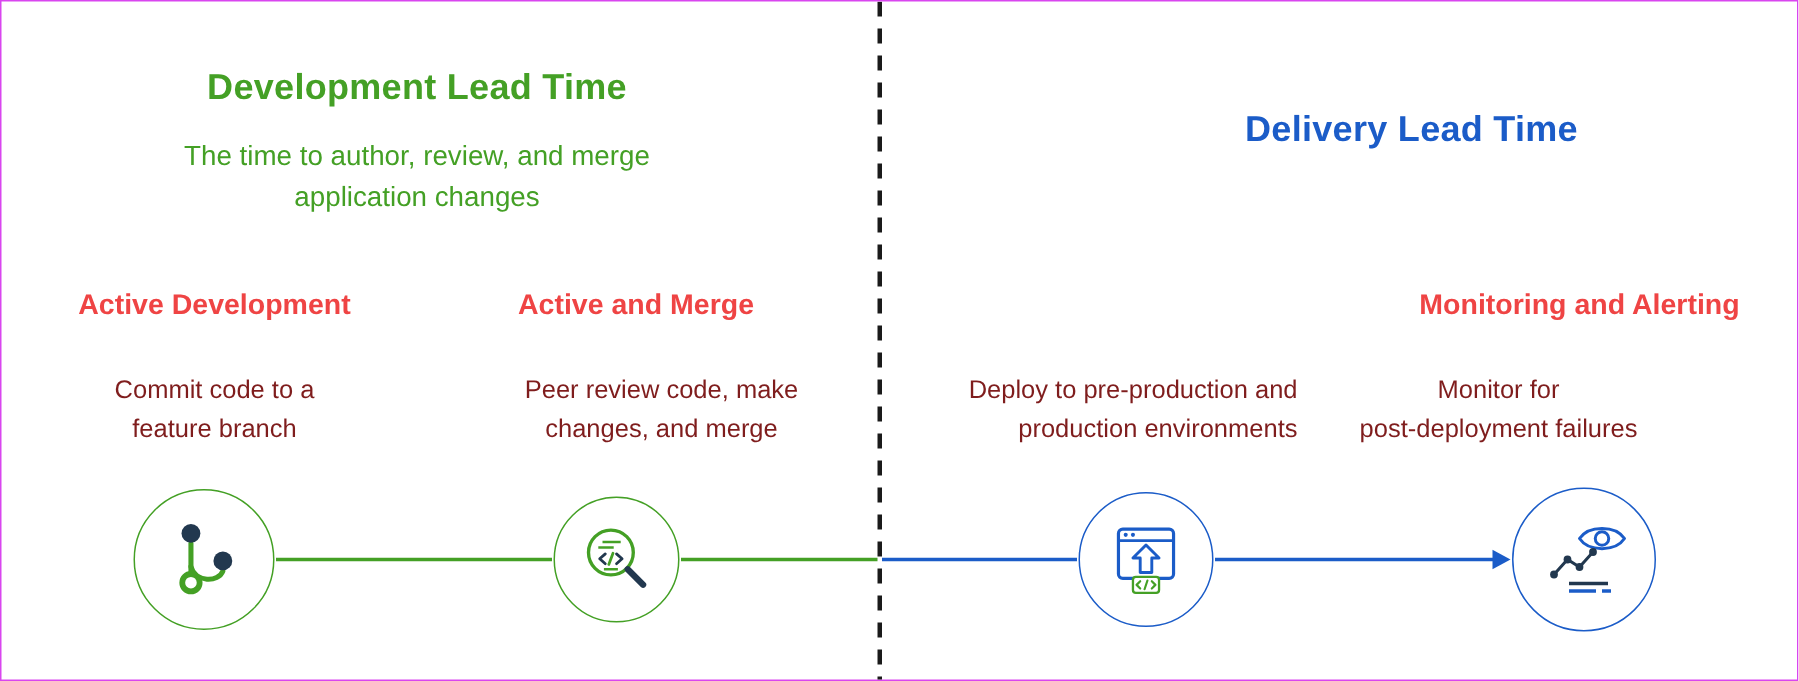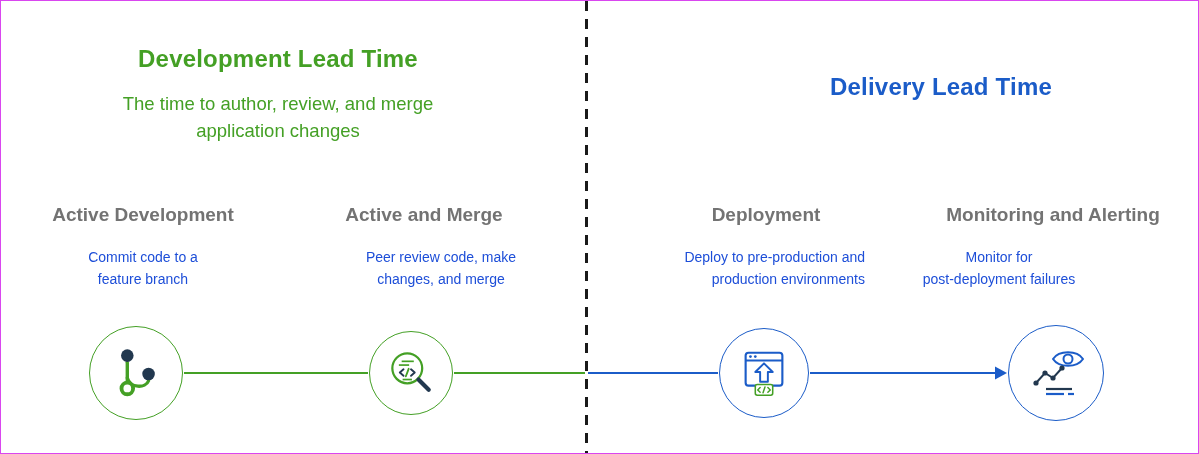--- a/index.html
+++ b/index.html
@@ -16,25 +16,25 @@
   }
   .section-title.dev { color:#44a025; left:87px;  width:380px; top:44px; }
   .section-title.del { color:#1b5cc8; left:750px; width:380px; top:44px;margin-top:28px; }
   .section-sub {
     position:absolute; font-size:18.5px; text-align:center;
     white-space:pre-line; line-height:1.45;
   }
   .section-sub.dev { color:#44a025; left:87px;  width:380px; top:90px; }
   .section-sub.del { color:#1b5cc8; left:715px; width:380px; top:90px; }
   .stage-title {
-    position:absolute; font-size:19px; font-weight:bold; color:#737373;
-    text-align:center; white-space:nowrap; top:203px;
+    position:absolute; font-size:19px; font-weight:bold; color:#ef4444;
+    text-align:center; white-space:nowrap; top:192px;
   }
   .stage-desc {
-    position:absolute; font-size:14px; color:#1d4ed8; text-align:center;
+    position:absolute; font-size:17px; color:#7f1d1d; text-align:center;
     white-space:pre-line; line-height:1.55; top:246px;
   }
   .t1 { left:32px;  width:220px; }
   .t2 { left:313px; width:220px; }
   .t3 { left:655px; width:220px; }
   .t4 { left:932px; width:240px; }
   .d1 { left:32px;  width:220px; }
   .d2 { left:320px; width:240px; }
   .d3 { left:594px; width:270px;text-align:right; }
   .d4 { left:883px; width:230px;text-align:center; }
@@ -91,21 +91,20 @@
       <line x1="20" y1="17.5" x2="33" y2="17.5" stroke="#44a025" stroke-width="1.8"></line>
       <line x1="17" y1="21.5" x2="28" y2="21.5" stroke="#44a025" stroke-width="1.8"></line>
       <path d="M22 26 L18 29.5 L22 33" fill="none" stroke="#22384f" stroke-width="2" stroke-linecap="round" stroke-linejoin="round"></path>
       <path d="M30 26 L34 29.5 L30 33" fill="none" stroke="#22384f" stroke-width="2" stroke-linecap="round" stroke-linejoin="round"></path>
       <path d="M27.5 25.5 L24.5 33.5" fill="none" stroke="#44a025" stroke-width="2" stroke-linecap="round"></path>
       <line x1="21" y1="37" x2="31" y2="37" stroke="#44a025" stroke-width="1.8"></line>
       <path d="M38 37 L49 48" stroke="#22384f" stroke-width="4.5" stroke-linecap="round"></path>
     </svg>
   </div>
 
-  <div class="stage-title t3">Deployment</div>
   <div class="stage-desc d3">Deploy to pre-production and
 production environments</div>
   <div class="icon-circle blue ic3">
     <svg width="58" height="58" viewBox="0 0 60 60">
       <rect x="11" y="9" width="38" height="34" rx="3" fill="#ffffff" stroke="#1b5cc8" stroke-width="2.2"></rect>
       <line x1="11" y1="17" x2="49" y2="17" stroke="#1b5cc8" stroke-width="2"></line>
       <circle cx="16" cy="13" r="1.4" fill="#1b5cc8"></circle>
       <circle cx="21" cy="13" r="1.4" fill="#1b5cc8"></circle>
       <path d="M30 20 L39 29 L34 29 L34 39 L26 39 L26 29 L21 29 Z" fill="#ffffff" stroke="#1b5cc8" stroke-width="2" stroke-linejoin="round"></path>
       <rect x="21" y="42" width="18" height="11" rx="2" fill="#ffffff" stroke="#44a025" stroke-width="1.6"></rect>

